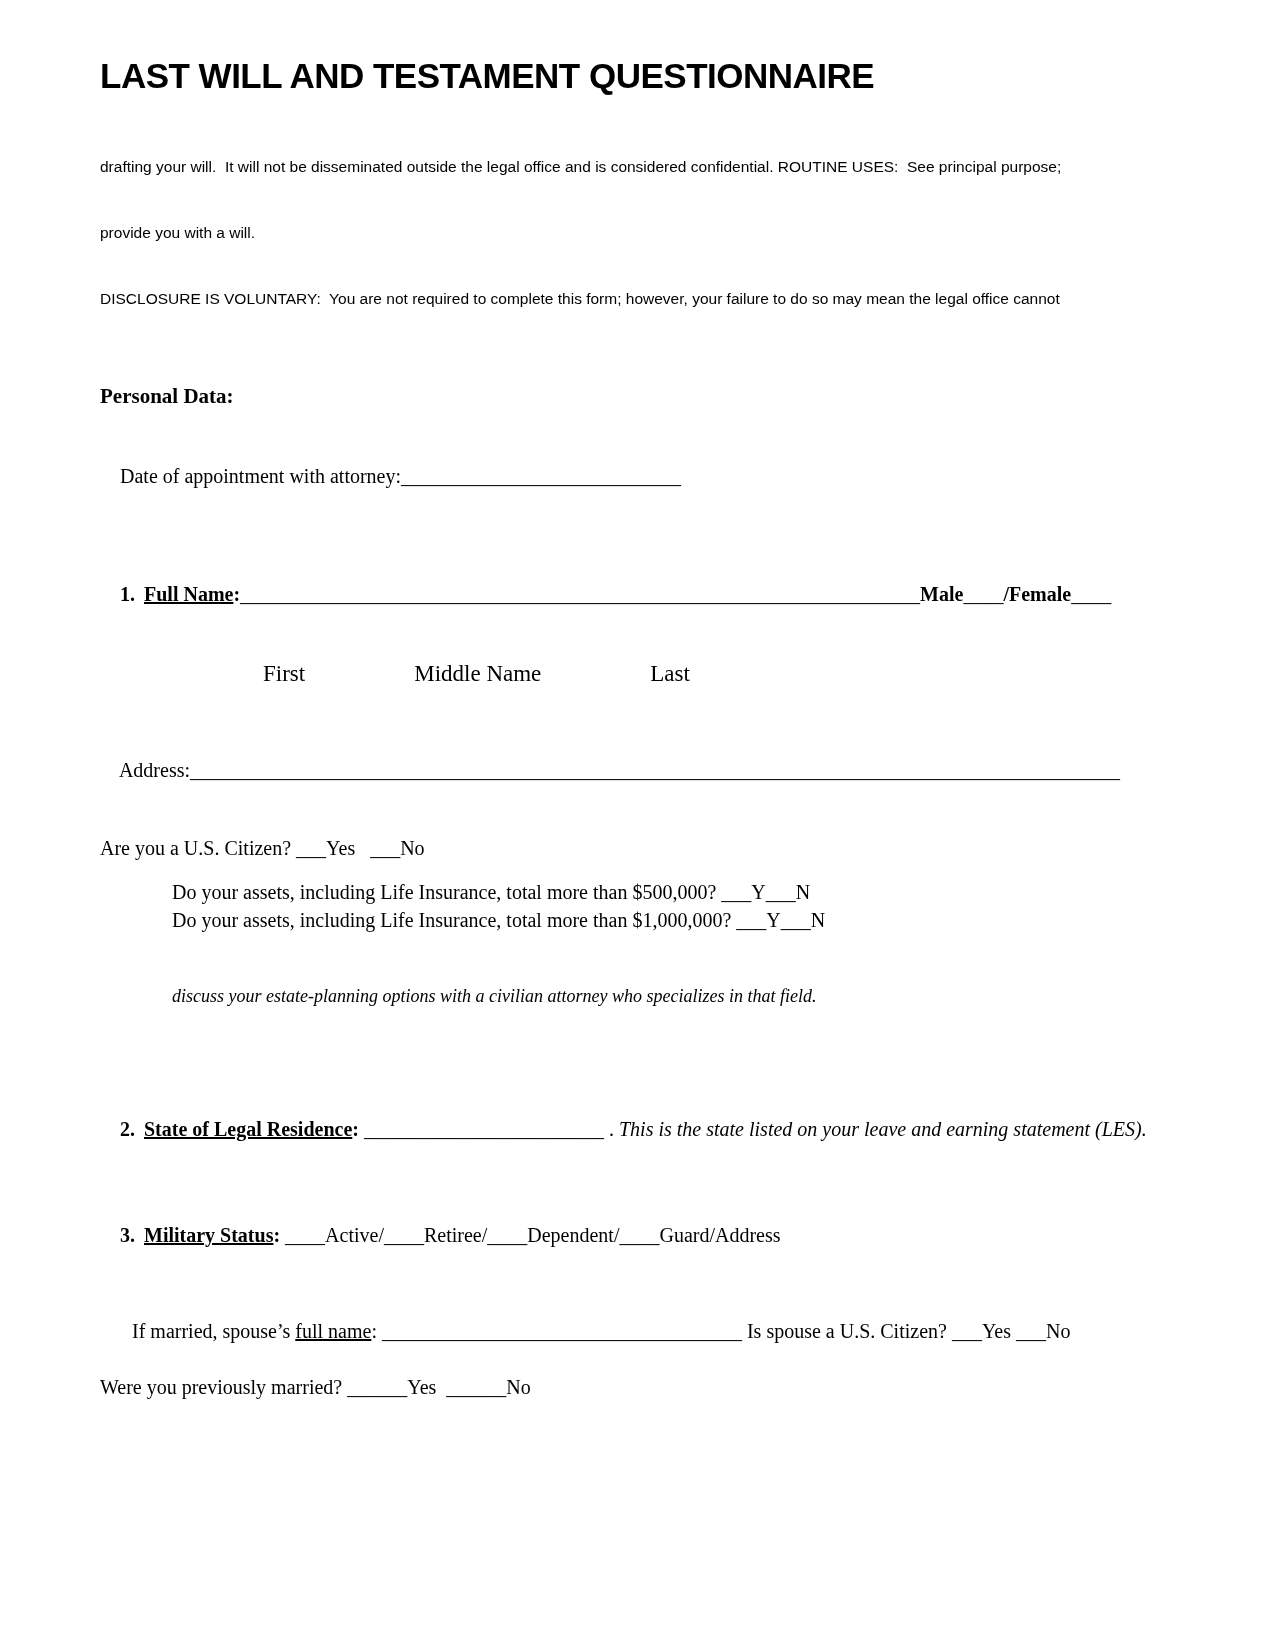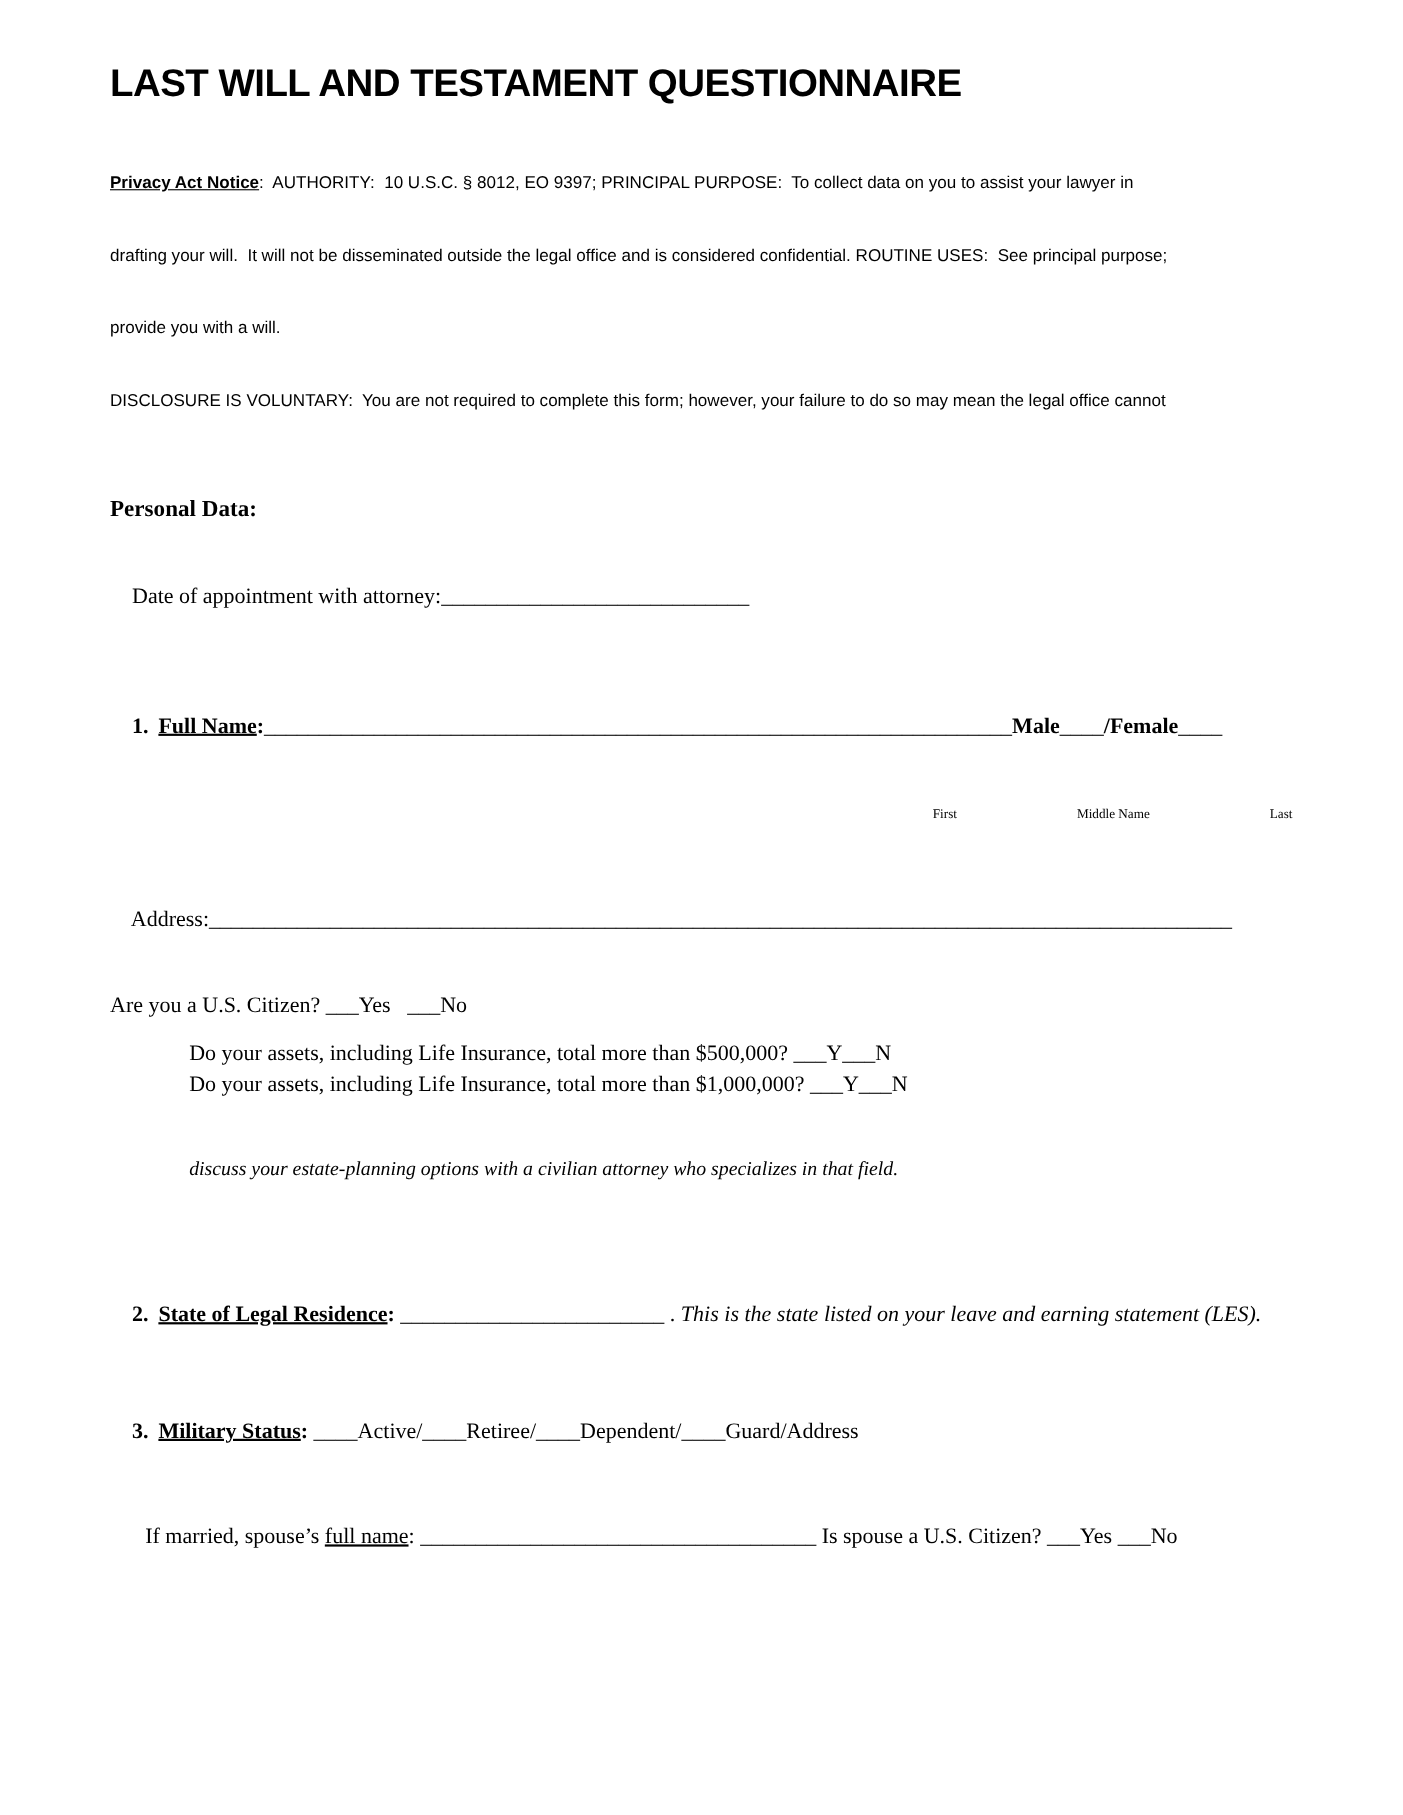--- a/index.html
+++ b/index.html
@@ -18,36 +18,35 @@
     margin-top:16px;white-space:pre;
   }
   .privacy .label{font-weight:700;text-decoration:underline;}
   .line{font-size:20px;line-height:28px;white-space:pre;}
   .h{font-size:21px;font-weight:700;}
   .b{font-weight:700;}
   .u{text-decoration:underline;}
   .i{font-style:italic;}
   .num{font-weight:700;margin-right:9px;}
   .lblu{font-weight:700;text-decoration:underline;}
-  .subline{margin-left:140px;font-size:12px;line-height:24px;white-space:pre;margin-top:2px;text-align:right;}
+  .subline{margin-left:140px;font-size:23px;line-height:24px;white-space:pre;margin-top:2px;}
   .gap-col{display:inline-block;width:109px;}
   .note{font-size:18px;line-height:25px;font-style:italic;margin-left:72px;white-space:pre;}
   .indent72{margin-left:72px;}
   .indent12{margin-left:12px;}.mt10{margin-top:10px}
   .mt12{margin-top:12px}.mt14{margin-top:22px}.mt16{margin-top:16px}.mt18{margin-top:18px}.mt24{margin-top:24px}.mt28{margin-top:28px}.mt34{margin-top:34px}
 </style>
 </head>
 <body>
 
 <div class="page">
 
   <div class="title">LAST WILL AND TESTAMENT QUESTIONNAIRE</div>
 
   <div class="privacy">
-    <div><span class="label">Privacy Act Notice</span><span>:  AUTHORITY:  10 U.S.C. § 8012, EO 9397; PRINCIPAL PURPOSE:  To collect data on you to assist your lawyer in</span></div>
     <div>drafting your will.  It will not be disseminated outside the legal office and is considered confidential. ROUTINE USES:  See principal purpose;</div>
     <div>provide you with a will.</div>
     <div>DISCLOSURE IS VOLUNTARY:  You are not required to complete this form; however, your failure to do so may mean the legal office cannot</div>
   </div>
 
   <div class="line h mt28">Personal Data:</div>
 
   <div class="line mt24">
     <span>Date of appointment with attorney:</span><span>____________________________</span>
   </div>
@@ -79,19 +78,20 @@
 
   <div class="line mt14">
     <span class="num">3.</span><span class="lblu">Military Status</span><span class="b">:</span><span> ____Active/____Retiree/____Dependent/____Guard/Address</span>
   </div>
 
 
   <div class="line indent12 mt12">
     <span>If married, spouse’s </span><span class="u">full name</span><span>: </span><span>____________________________________</span><span> Is spouse a U.S. Citizen? ___Yes ___No</span>
   </div>
 
+  <div class="line">Were you previously married? ______Yes  ______No</div>
 
   <div class="line mt12">
     
     
   </div>
 
 </div>
 
 </body></html>

